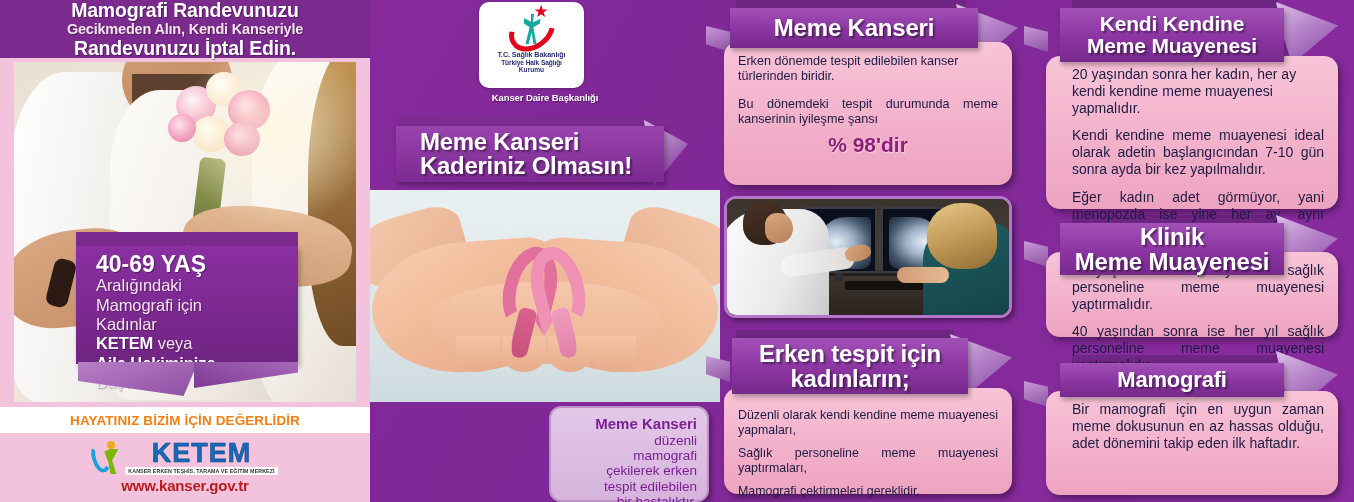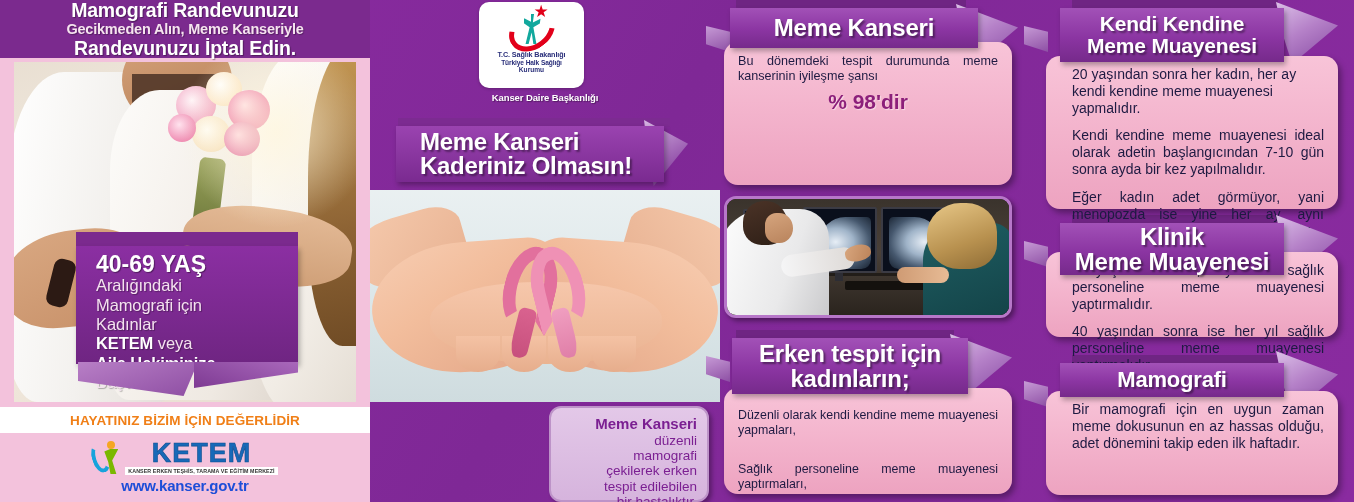--- a/index.html
+++ b/index.html
@@ -98,21 +98,21 @@
      border-top-color:transparent; transform:rotate(-18deg); }
   .km-dot { position:absolute; left:15px; top:0; width:8px; height:8px; border-radius:50%;
      background:#f5a623; }
   .km-body { position:absolute; left:12px; top:8px; width:14px; height:25px;
      background:#7ab800; clip-path:polygon(42% 0,100% 0,56% 46%,86% 100%,44% 100%,28% 52%,0 10%); }
   .ketem-word { display:flex; flex-direction:column; align-items:center; }
   .ketem-word .kw { font-weight:bold; font-size:27px; color:#1769b8; letter-spacing:1px;
      line-height:.92; -webkit-text-stroke:.6px #0d4d8c; }
   .ketem-word .kt { font-size:5.3px; color:#333; letter-spacing:.1px; font-weight:bold;
      background:#fff; padding:1px 3px; margin-top:1px; }
-  .ketem-url { color:#1d4ed8; font-weight:bold; font-size:15px; letter-spacing:-.2px; }
+  .ketem-url { color:#b91c1c; font-weight:bold; font-size:15px; letter-spacing:-.2px; }
 
   
   .col-mid { position:absolute; left:370px; top:0; width:350px; height:502px; }
   .mid-logo { position:absolute; left:109px; top:2px; width:105px; height:86px;
      background:#fff; border-radius:10px; display:flex; flex-direction:column;
      align-items:center; justify-content:flex-start; padding-top:3px;
      box-shadow:0 1px 3px rgba(0,0,0,.25); }
   .moh-mark { position:relative; width:56px; height:44px; }
   .moh-cres { position:absolute; left:3px; top:6px; width:50px; height:38px;
      border:5px solid #e2001a; border-radius:50%; border-top-color:transparent;
@@ -260,21 +260,21 @@
   .pd-patarm { position:absolute; left:170px; top:68px; width:52px; height:16px;
      background:linear-gradient(90deg,#cf9b74,#e7bb95); border-radius:14px; }
 
   .c3b { top:330px; }
   .c3b .rib-main { width:236px; height:56px; left:12px; }
   .c3b .rib-main .rt { font-size:24px; }
   .c3b .rib-top { width:218px; }
   .c3b .rib-arrow { left:230px; top:4px; }
   .c3b .card-body { top:58px; left:4px; width:288px; height:106px; padding:9px 14px 0; }
   .c3b .card-body p { font-size:12.4px;margin-top:11px; }
-  .c3b .card-body p + p { margin-top:24px; }
+  .c3b .card-body p + p { margin-top:8px; }
 
   
   .col4 { position:absolute; left:1038px; top:0; width:316px; height:502px; }
   .c4 .rib-main { left:22px; }
   .c4 .rib-top { left:34px; }
   .c4 .card-body { left:8px; width:292px; padding:10px 14px 0; }
   .c4 .card-body p { font-size:14px;margin-left:12px; }
 
   .c4a .rib-main { width:224px; height:54px; }
   .c4a .rib-main .rt { font-size:21px; }
@@ -301,21 +301,21 @@
 </style>
 </head>
 <body>
 
 <div class="page">
 
   <div class="col-left">
 
     <div class="left-head">
       <div class="l1">Mamografi Randevunuzu</div>
-      <div class="l2">Gecikmeden Alın, Meme Kanseriyle</div>
+      <div class="l2">Gecikmeden Alın, Kendi Kanseriyle</div>
       <div class="l3">Randevunuzu İptal Edin.</div>
     </div>
 
     <div class="photo-couple">
       <div class="cp-bg"></div>
       <div class="cp-shirtL"></div>
       <div class="cp-head"></div>
       <div class="cp-beard"></div>
       <div class="cp-shirtM"></div>
       <div class="cp-dress"></div>
@@ -429,20 +429,21 @@
     <div class="card c3a">
       <div class="card-rib">
         <div class="rib-top"></div>
         <div class="rib-wingL"></div>
         <div class="rib-arrow"></div>
         <div class="rib-main">
             <div class="rt">Meme Kanseri</div>
           </div>
       </div>
       <div class="card-body">
+        <p class="lead">Erken dönemde tespit edilebilen kanser türlerinden biridir.</p>
         <p>Bu dönemdeki tespit durumunda meme kanserinin iyileşme şansı</p>
         <div class="pct">% 98'dir</div>
       </div>
     </div>
 
     <div class="photo-doc">
       <div class="pd-wall"></div>
       <div class="pd-deskline"></div>
       <div class="pd-mon pd-m0"></div>
       <div class="pd-mon pd-m1">

